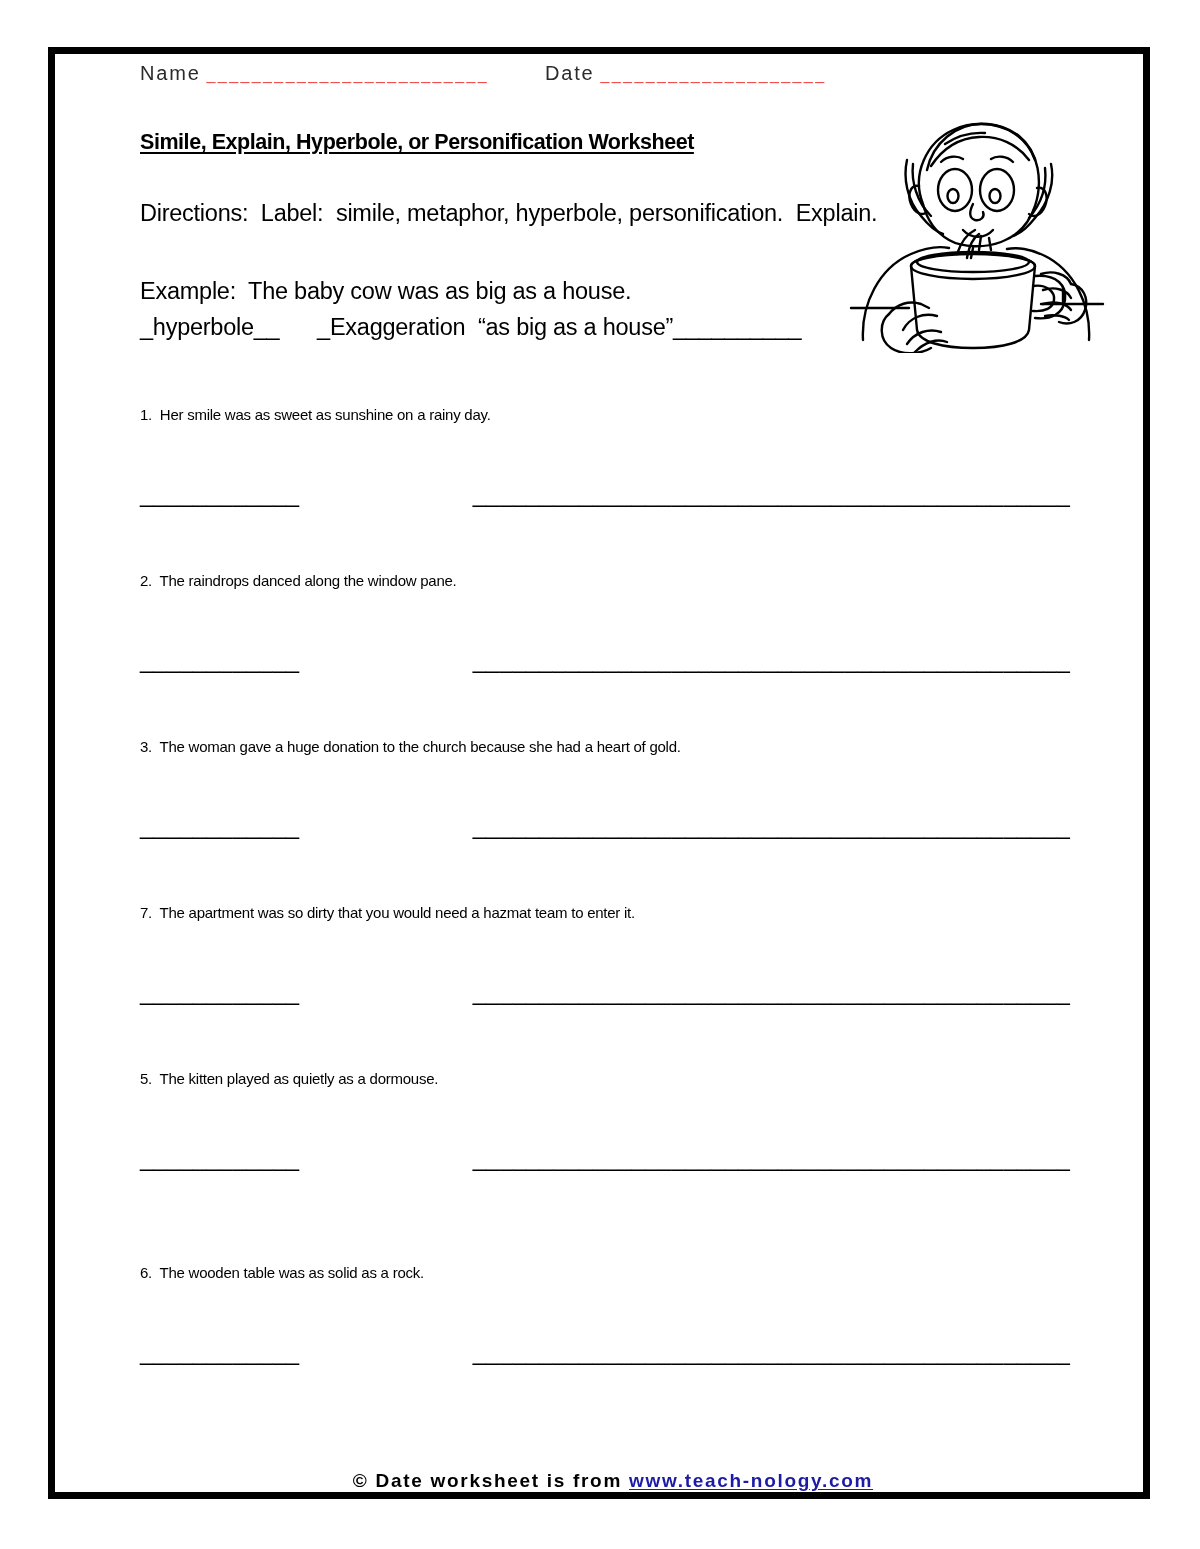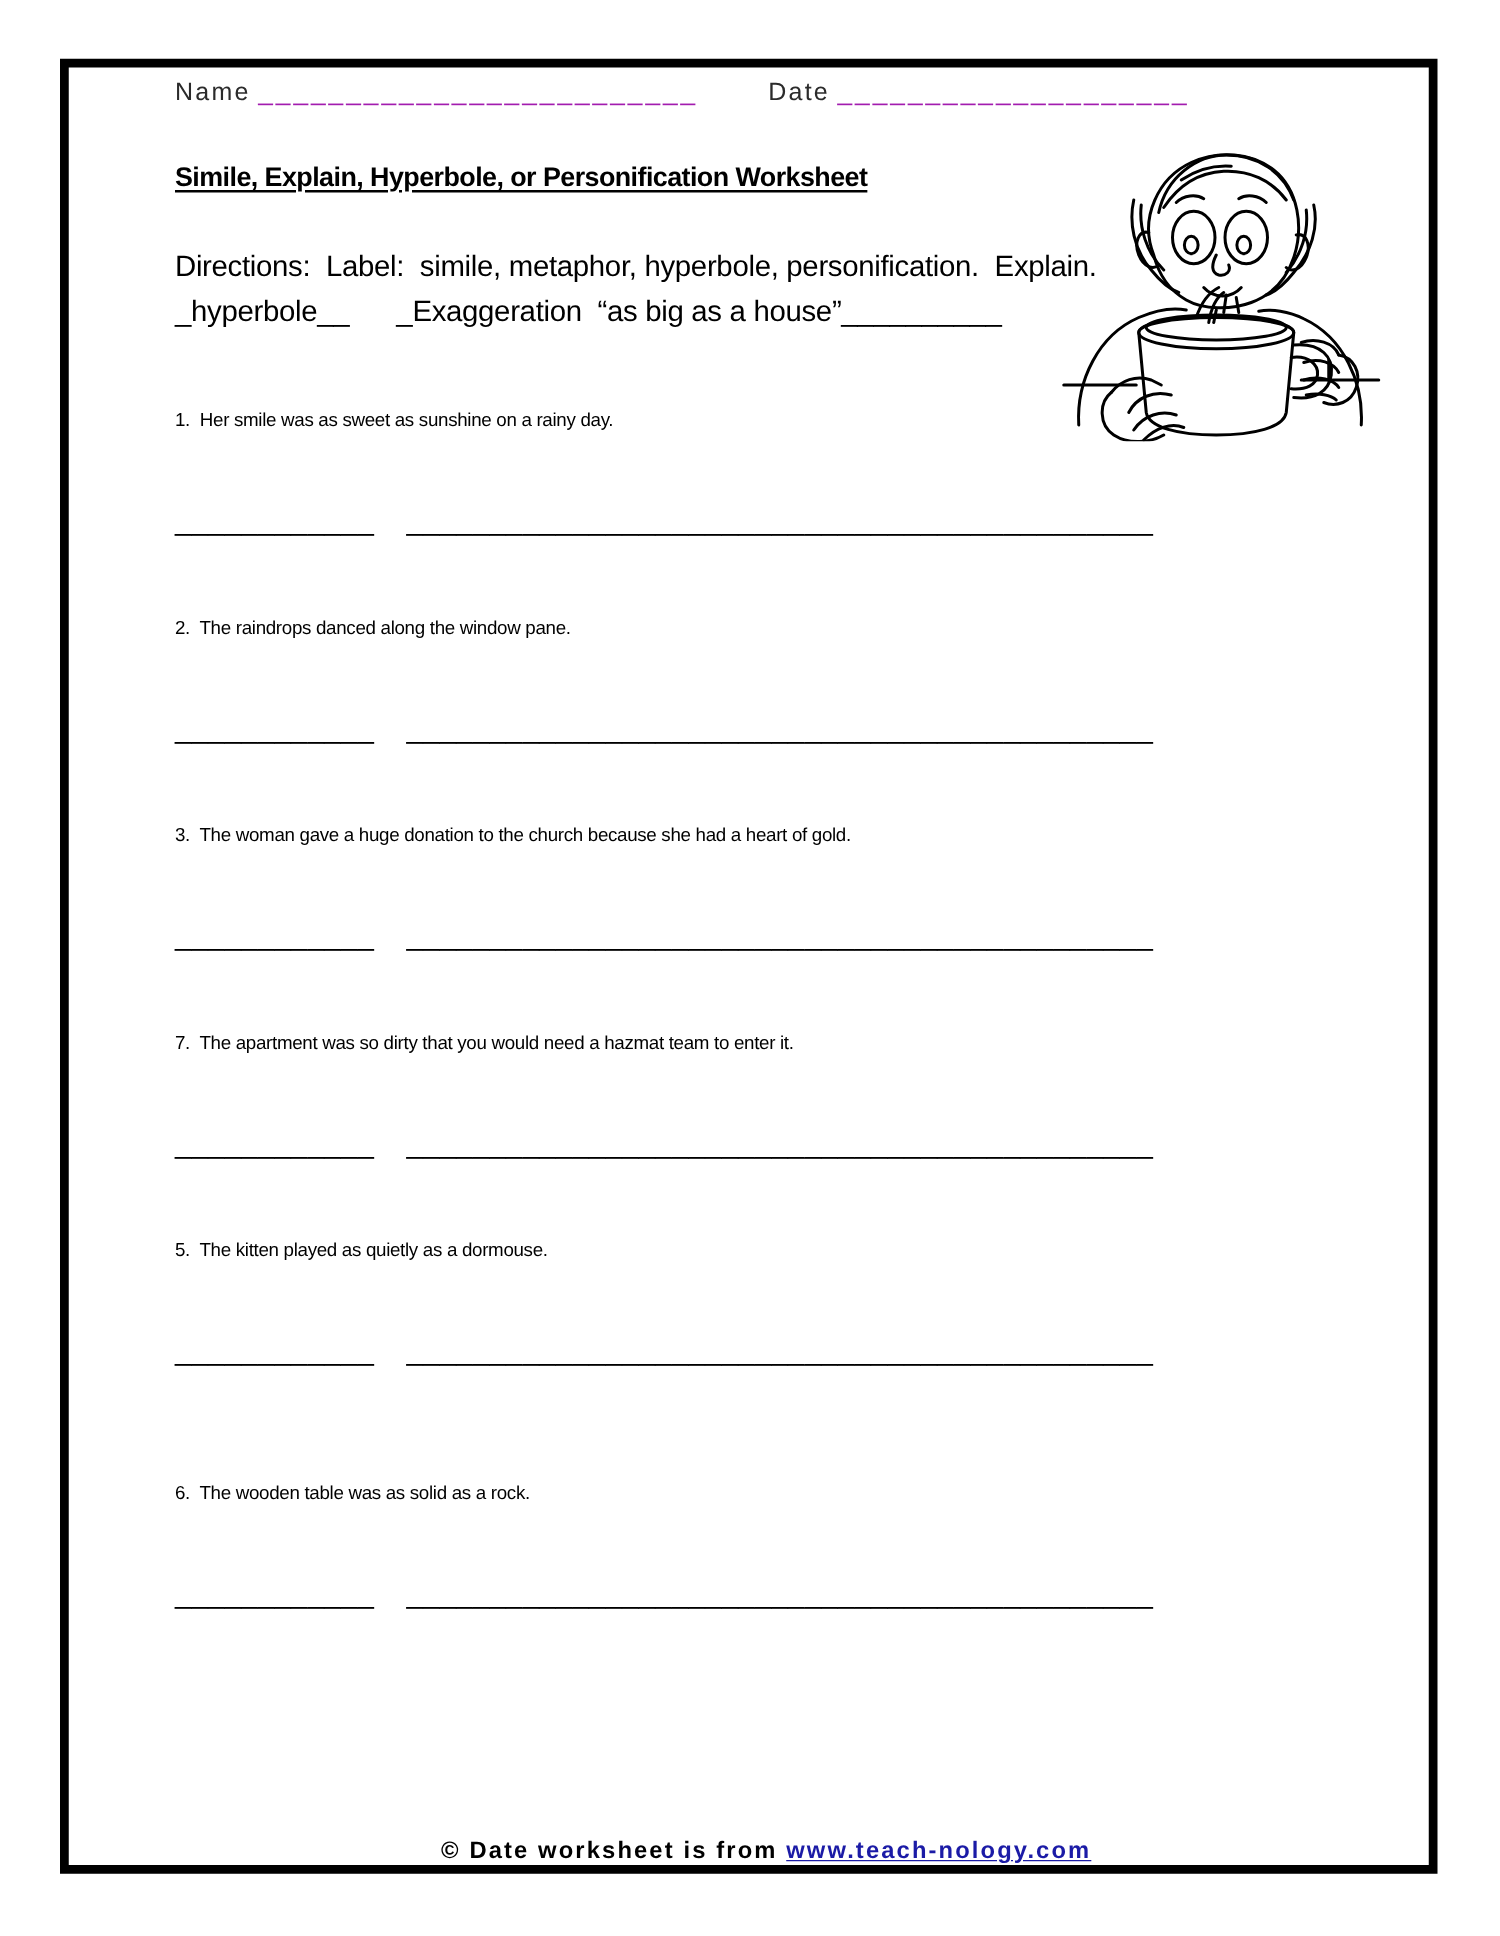--- a/index.html
+++ b/index.html
@@ -50,25 +50,25 @@
     letter-spacing: 1.6px;
     color: #2b2b2b;
     height: 34px;
   }
   .nd-label {
     font-size: 20px;
     letter-spacing: 1.8px;
     white-space: pre;
   }
   .nd-rule {
-    font-size: 21px;
+    font-size: 16px;
     letter-spacing: 2.4px;
     white-space: pre;
     margin-left: 6px;
-    color: #a21caf;
+    color: #ef4444;
   }
   .nd-gap { width: 56px; }
 
   
   .title {
     margin-top: 34px;
     font-size: 21.5px;
     font-weight: bold;
     letter-spacing: -0.45px;
     text-decoration: underline;
@@ -100,20 +100,21 @@
 
   
   .answer-row {
     display: flex;
     align-items: baseline;
     font-size: 23.5px;
     line-height: 30px;
     letter-spacing: 0.2px;
     white-space: pre;
     margin-top: 44px;
+    justify-content: space-between;
   }
   .blank-short { white-space: pre; }
   .blank-gap   { width: 26px; }
   .blank-long  { white-space: pre; }
 
   
   .footer {
     position: absolute;
     left: 48px;
     top: 1448px;
@@ -221,20 +222,21 @@
       <span class="nd-rule">_________________________</span>
       <span class="nd-gap"></span>
       <span class="nd-label">Date</span>
       <span class="nd-rule">____________________</span>
     </div>
 
     <div class="title">Simile, Explain, Hyperbole, or Personification Worksheet</div>
 
     <div class="block directions">Directions:  Label:  simile, metaphor, hyperbole, personification.  Explain.</div>
 
+    <div class="block example">Example:  The baby cow was as big as a house.</div>
     <div class="block example-answer">_hyperbole__      _Exaggeration  “as big as a house”__________</div>
 
     <div class="question q1">1.  Her smile was as sweet as sunshine on a rainy day.</div>
     <div class="answer-row">
       <span class="blank-short">____________</span>
       <span class="blank-gap"></span>
       <span class="blank-long">_____________________________________________</span>
     </div>
 
     <div class="question q-normal">2.  The raindrops danced along the window pane.</div>

